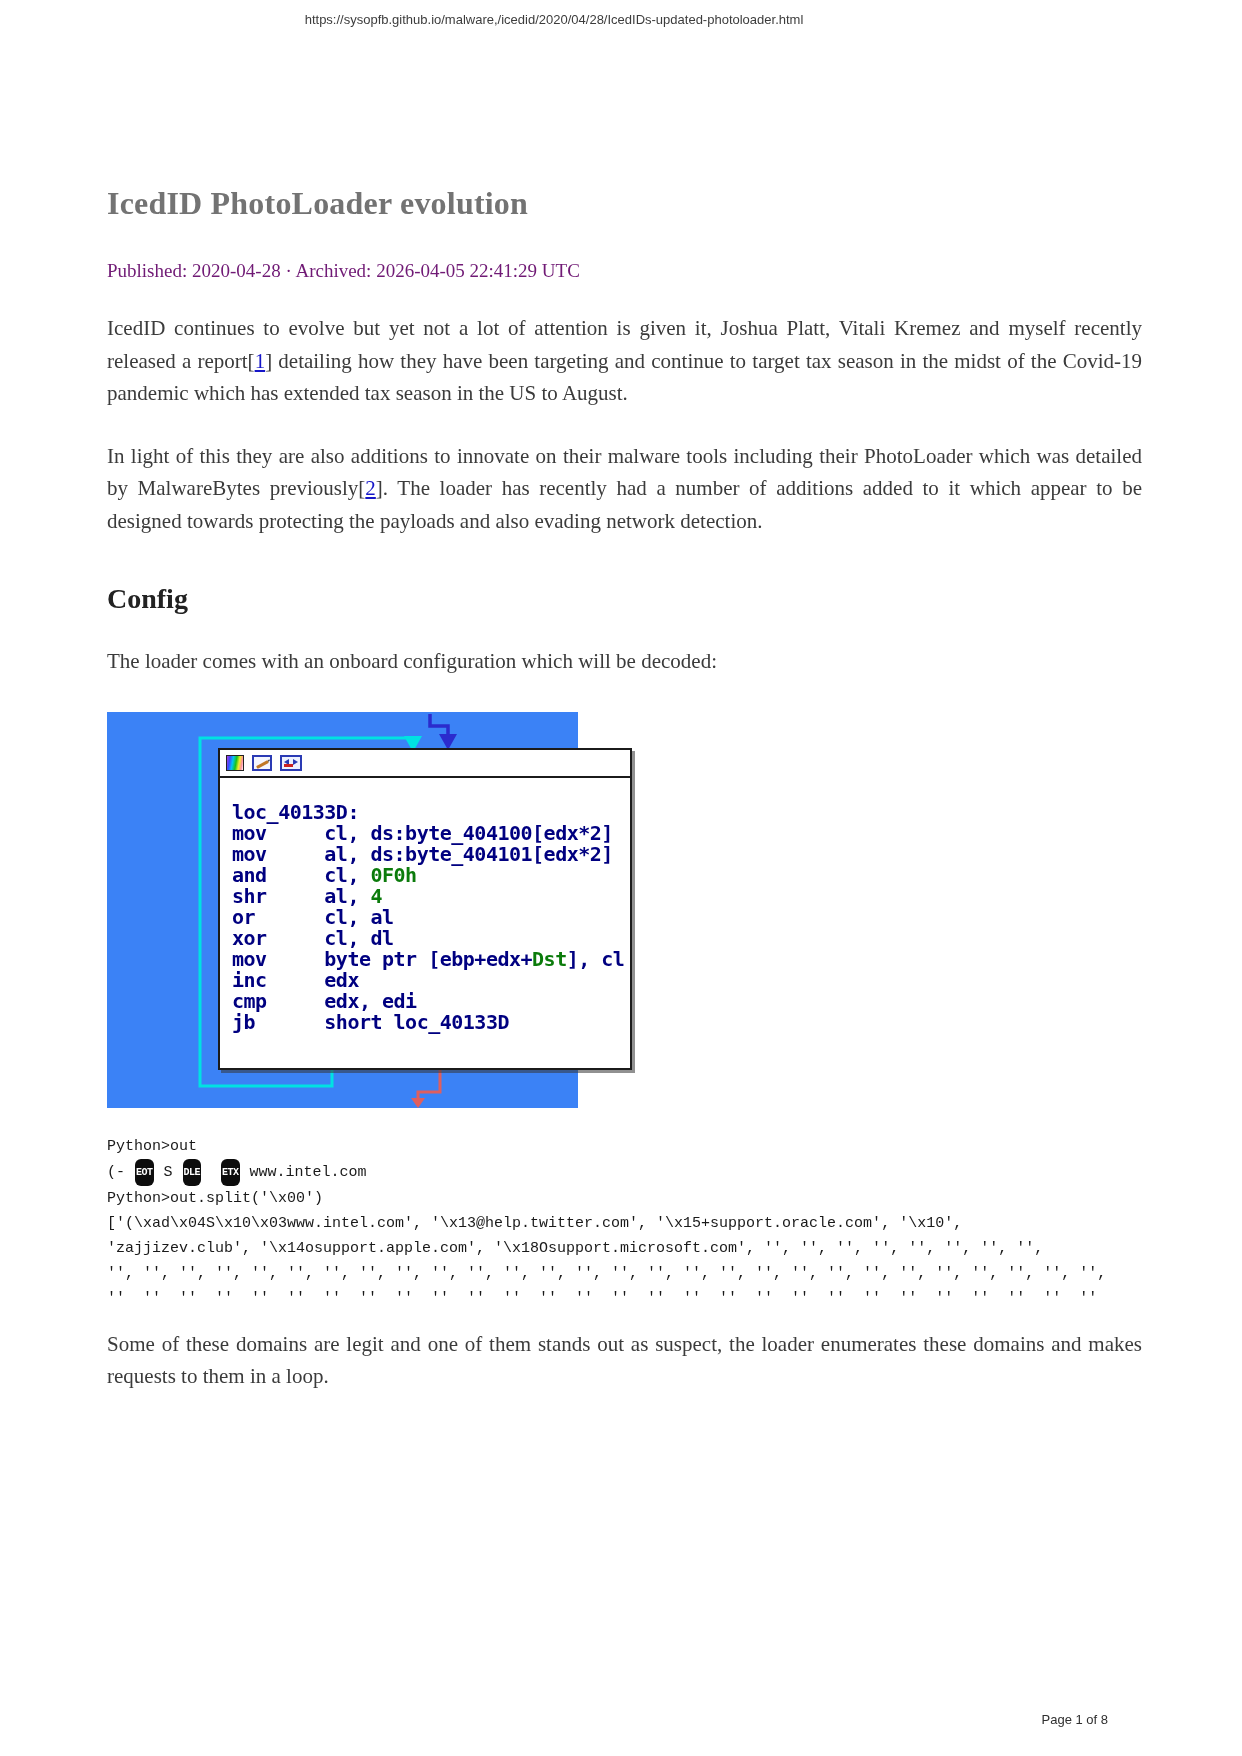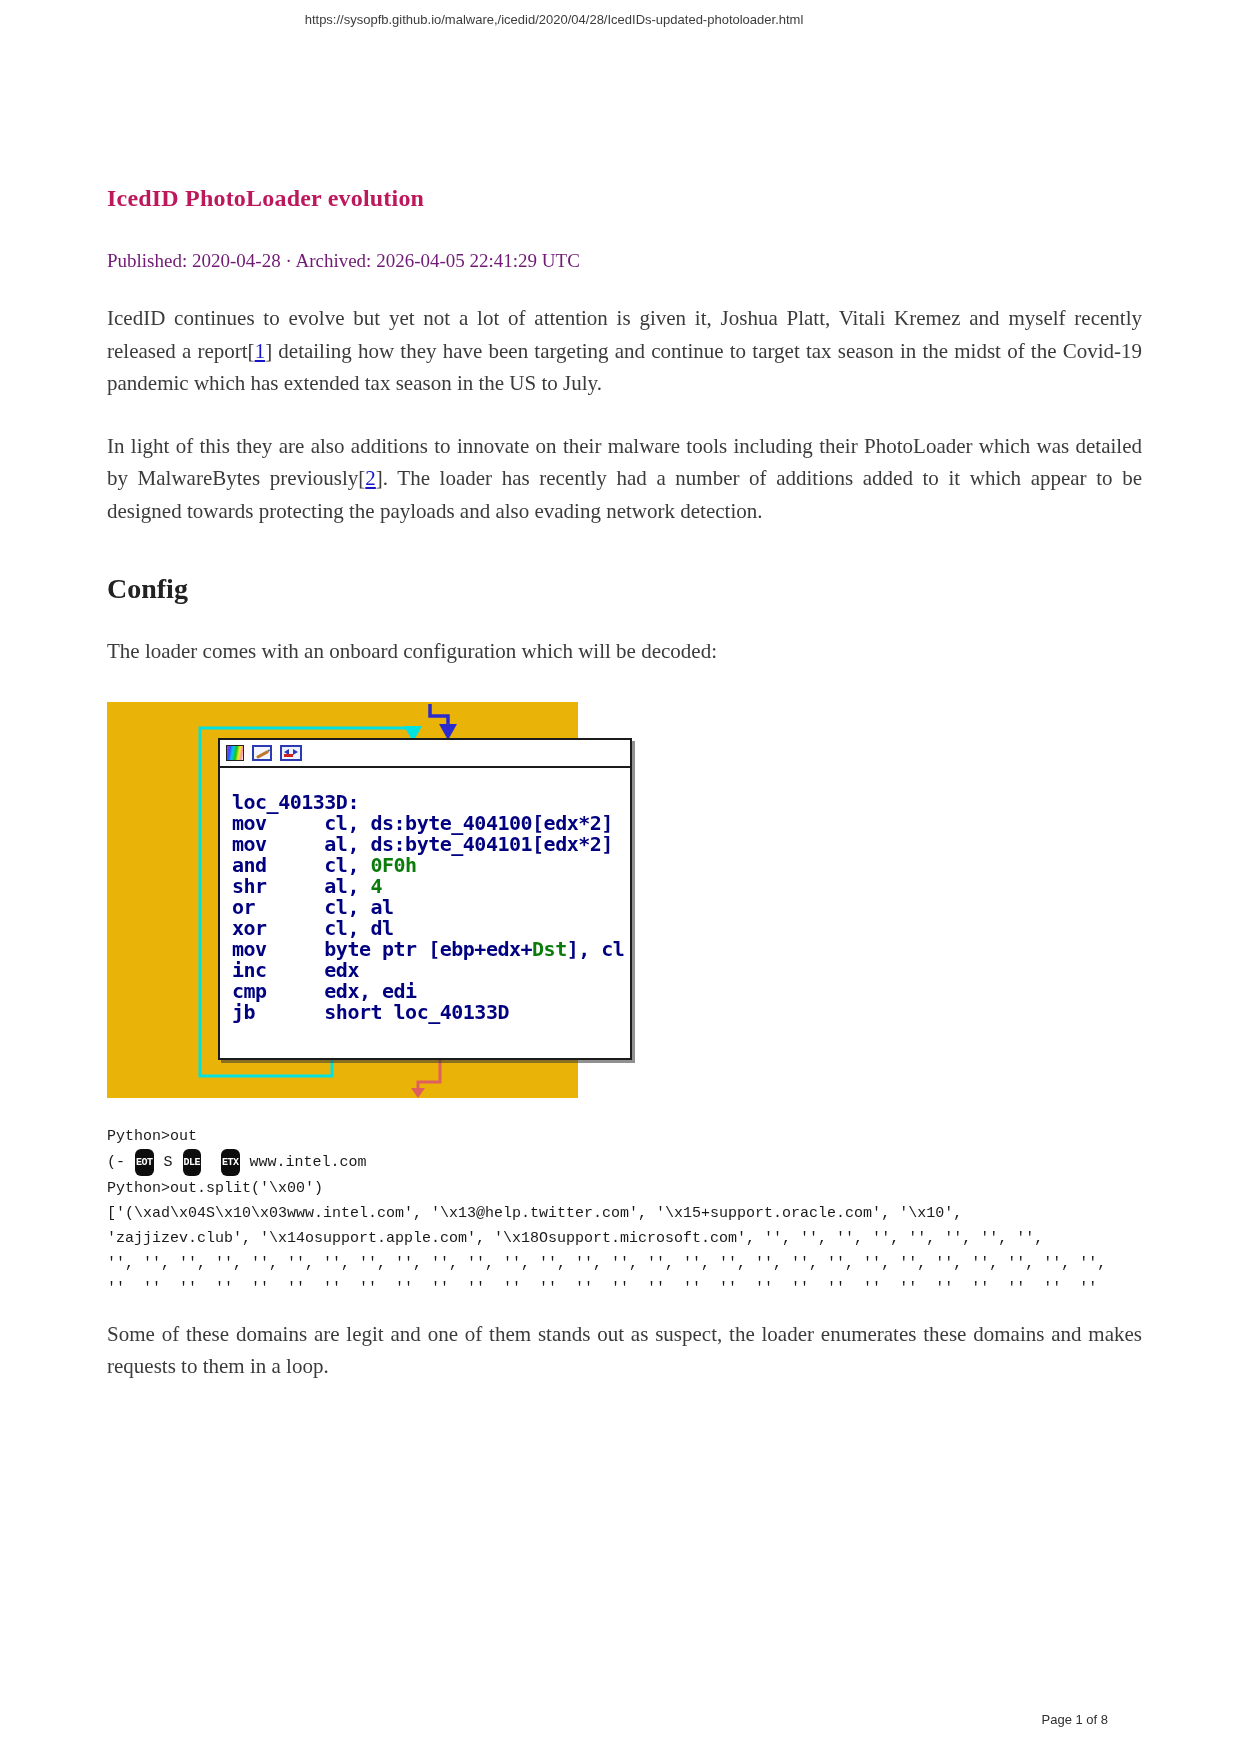--- a/index.html
+++ b/index.html
@@ -3,27 +3,27 @@
 <meta charset="utf-8">
 <style>
   html,body{margin:0;padding:0;background:#fff;}
   .page{position:relative;width:1242px;height:1756px;background:#ffffff;overflow:hidden;
         font-family:"Liberation Serif", serif;color:#3b3b3b;}
   .print-header{position:absolute;top:12px;left:0;width:1108px;text-align:center;
         font-family:"Liberation Sans", sans-serif;font-size:13px;color:#3c3c3c;}
   .print-footer{position:absolute;top:1712px;left:0;width:1108px;text-align:right;
         font-family:"Liberation Sans", sans-serif;font-size:13px;color:#2f2f2f;}
   .content{position:absolute;left:107px;top:0;width:1035px;}
-  h1{margin:185px 0 0 0;font-size:24px;font-weight:bold;color:#be185d;letter-spacing:0.2px;}
+  h1{margin:185px 0 0 0;font-size:32px;font-weight:bold;color:#737373;letter-spacing:0.2px;}
   .meta{margin:38px 0 0 0;font-size:19px;color:#701a75;}
   p.body{margin:30px 0 0 0;font-size:21px;line-height:32.5px;text-align:justify;color:#3b3b3b;}
   a.footnote{color:#1515c8;text-decoration:underline;cursor:pointer;}
   h2{margin:46px 0 0 0;font-size:28px;font-weight:bold;color:#222;}
   
-  figure.ida{margin:34px 0 0 0;position:relative;width:471px;height:396px;background:#eab308;text-decoration:underline;}
+  figure.ida{margin:34px 0 0 0;position:relative;width:471px;height:396px;background:#3b82f6;text-decoration:underline;}
   figure.ida svg{position:absolute;left:0;top:0;}
   .asmbox{position:absolute;left:111px;top:36px;width:414px;height:322px;background:#ffffff;
           border:2px solid #1b1b1b;box-shadow:3px 3px 0 rgba(55,55,55,.55);box-sizing:border-box;}
   .toolbar{height:26px;border-bottom:2px solid #1b1b1b;display:flex;align-items:center;
            padding-left:6px;gap:8px;}
   .ic{display:inline-block;position:relative;box-sizing:border-box;}
   .ic-colors{width:18px;height:16px;border:1px solid #222;
      background:linear-gradient(100deg,#b040e0 0%,#3a4aff 18%,#00c8f0 36%,#19c119 55%,#f0ee2a 72%,#ff8fa0 88%,#ffffff 100%);}
   .ic-edit{width:20px;height:16px;border:2px solid #2a3ab4;background:#f4f6ff;}
   .pencil{position:absolute;left:2px;top:6px;width:13px;height:3px;background:#c07828;
@@ -50,21 +50,21 @@
 </head>
 <body>
 
 <div class="page">
   <div class="print-header">https://sysopfb.github.io/malware,/icedid/2020/04/28/IcedIDs-updated-photoloader.html</div>
 
   <div class="content">
     <h1>IcedID PhotoLoader evolution</h1>
     <p class="meta">Published: 2020-04-28 · Archived: 2026-04-05 22:41:29 UTC</p>
 
-    <p class="body"><span>IcedID continues to evolve but yet not a lot of attention is given it, Joshua Platt, Vitali Kremez and myself recently released a report[</span><a class="footnote">1</a><span>] detailing how they have been targeting and continue to target tax season in the midst of the Covid-19 pandemic which has extended tax season in the US to July.</span></p>
+    <p class="body"><span>IcedID continues to evolve but yet not a lot of attention is given it, Joshua Platt, Vitali Kremez and myself recently released a report[</span><a class="footnote">1</a><span>] detailing how they have been targeting and continue to target tax season in the midst of the Covid-19 pandemic which has extended tax season in the US to August.</span></p>
 
     <p class="body"><span>In light of this they are also additions to innovate on their malware tools including their PhotoLoader which was detailed by MalwareBytes previously[</span><a class="footnote">2</a><span>]. The loader has recently had a number of additions added to it which appear to be designed towards protecting the payloads and also evading network detection.</span></p>
 
     <h2>Config</h2>
 
     <p class="body">The loader comes with an onboard configuration which will be decoded:</p>
 
     <figure class="ida">
       <svg width="530" height="396" viewBox="0 0 530 396">
         <path d="M225,356 L225,374 L93,374 L93,26 L306,26" fill="none" stroke="#00e2e2" stroke-width="3"></path>

